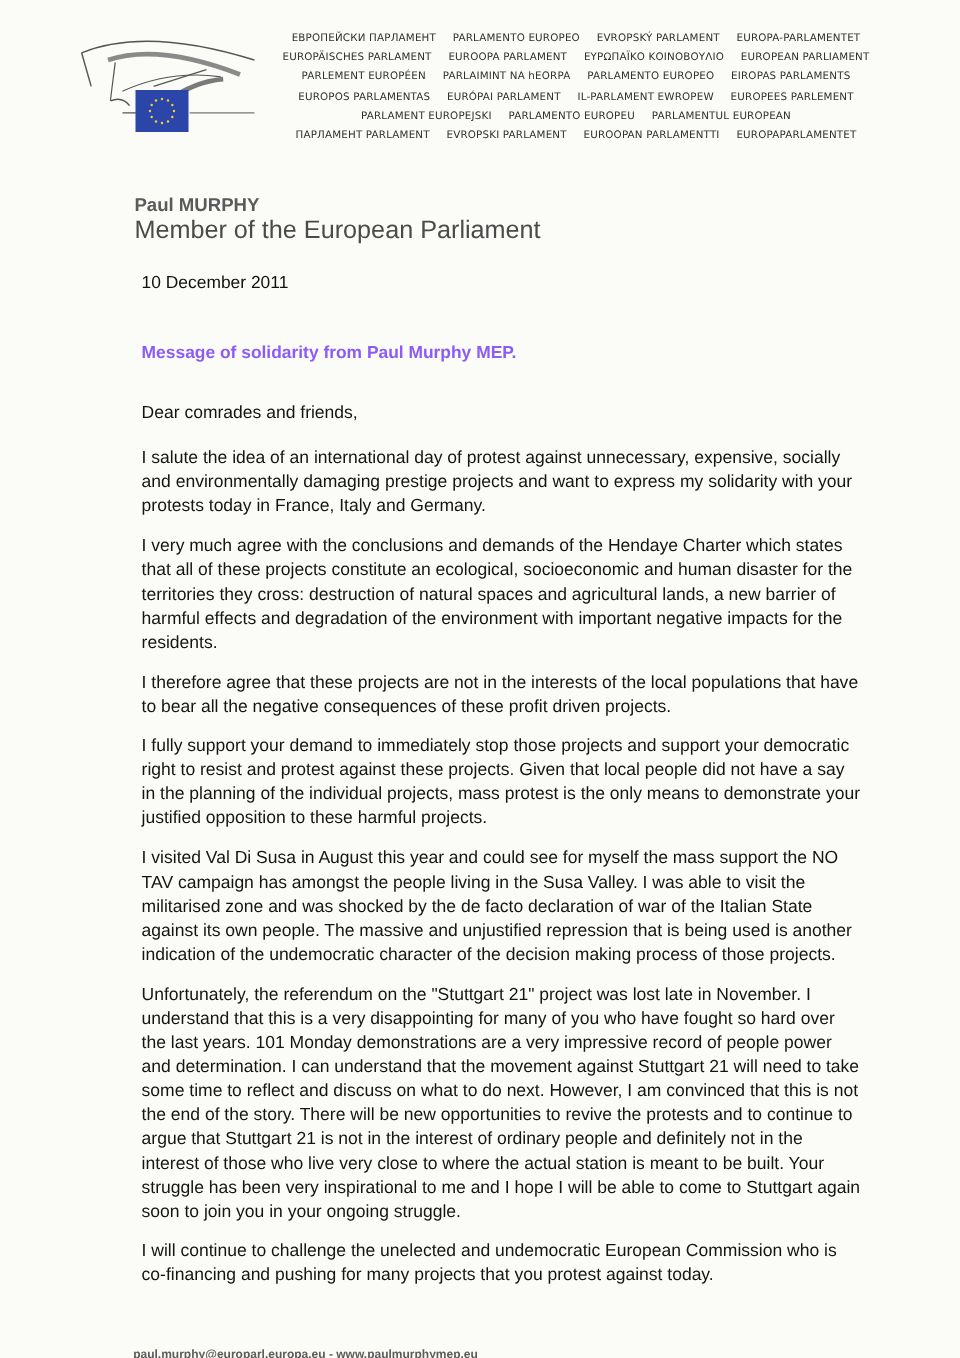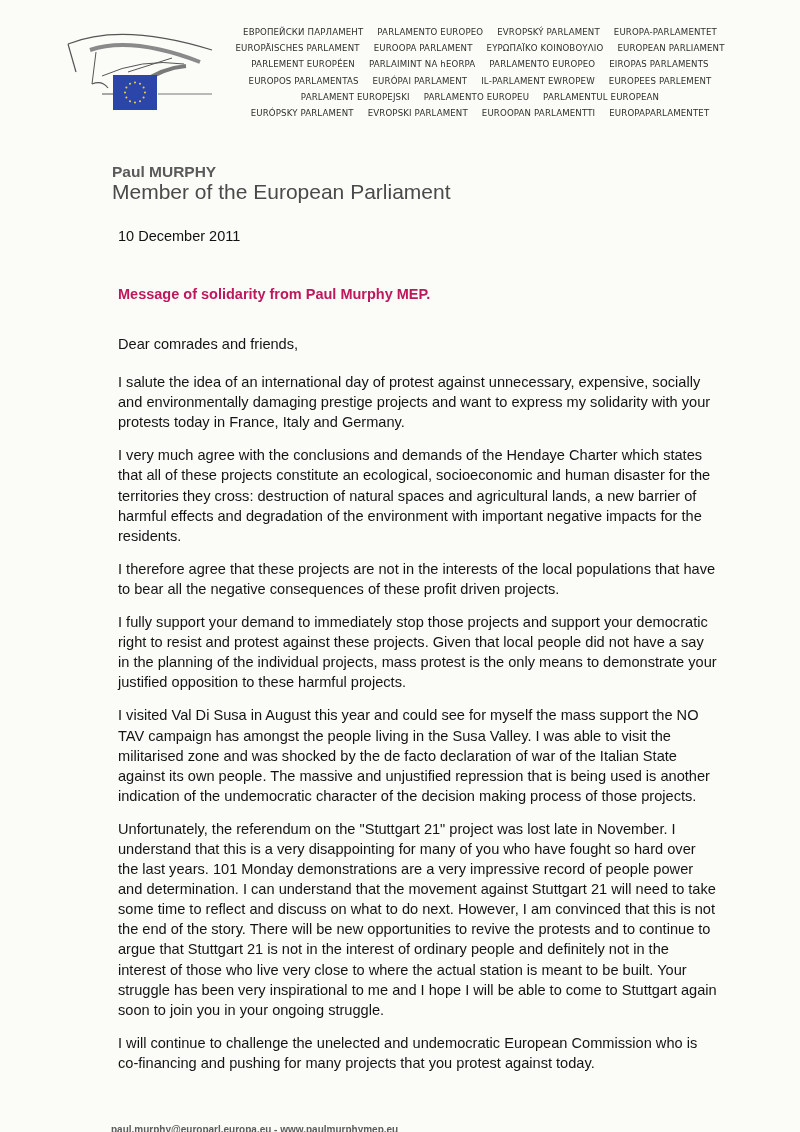--- a/index.html
+++ b/index.html
@@ -31,21 +31,21 @@
     .ep-line { white-space: nowrap; }
     .ep-line span { margin: 0 7px; }
 
     
     .sender { position: absolute; left: 112px; top: 162px; }
     .sender-name { font-size: 15.5px; font-weight: bold; color: #5a5a5a; line-height: 20px; }
     .sender-role { font-size: 21px; color: #4a4a4a; line-height: 20px; }
 
     .date { position: absolute; left: 118px; top: 228px; font-size: 14.5px; color: #111; }
 
-    .subject { position: absolute; left: 118px; top: 286px; font-size: 14.5px; font-weight: bold; color: #be185d; }
+    .subject { position: absolute; left: 118px; top: 286px; font-size: 14.5px; font-weight: bold; color: #8b5cf6; }
 
     .body {
       position: absolute; left: 118px; top: 334px; width: 600px;
       font-size: 14.6px; line-height: 20.1px; color: #141414;
     }
     .salutation { margin: 0 0 18px 0; }
     .para { margin: 0 0 13px 0; }
 
     .footer { position: absolute; left: 111px; top: 1074px; color: #5b5b5b; }
     .footer-contact { font-size: 10px; font-weight: bold; line-height: 15px; margin-top: 48px; }
@@ -100,21 +100,21 @@
     <div class="ep-line">
       <span>PARLEMENT EUROPÉEN</span><span>PARLAIMINT NA hEORPA</span><span>PARLAMENTO EUROPEO</span><span>EIROPAS PARLAMENTS</span>
     </div>
     <div class="ep-line">
       <span>EUROPOS PARLAMENTAS</span><span>EURÓPAI PARLAMENT</span><span>IL-PARLAMENT EWROPEW</span><span>EUROPEES PARLEMENT</span>
     </div>
     <div class="ep-line">
       <span>PARLAMENT EUROPEJSKI</span><span>PARLAMENTO EUROPEU</span><span>PARLAMENTUL EUROPEAN</span>
     </div>
     <div class="ep-line">
-      <span>EURÓPSKY PARLAMENT</span><span>EVROPSKI PARLAMENT</span><span>EUROOPAN PARLAMENTTI</span><span>EUROPAPARLAMENTET</span>
+      <span>ПАРЛАМЕНТ PARLAMENT</span><span>EVROPSKI PARLAMENT</span><span>EUROOPAN PARLAMENTTI</span><span>EUROPAPARLAMENTET</span>
     </div>
   </div>
 
   <div class="sender">
     <div class="sender-name">Paul MURPHY</div>
     <div class="sender-role">Member of the European Parliament</div>
   </div>
 
   <div class="date">10 December 2011</div>
 

